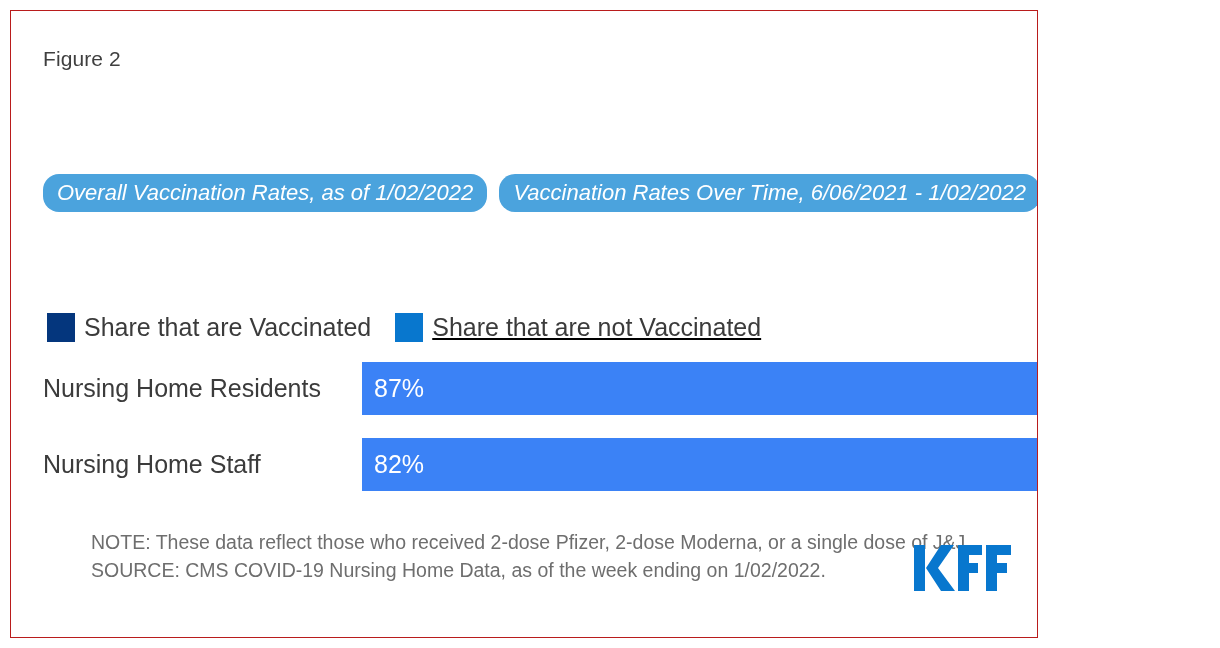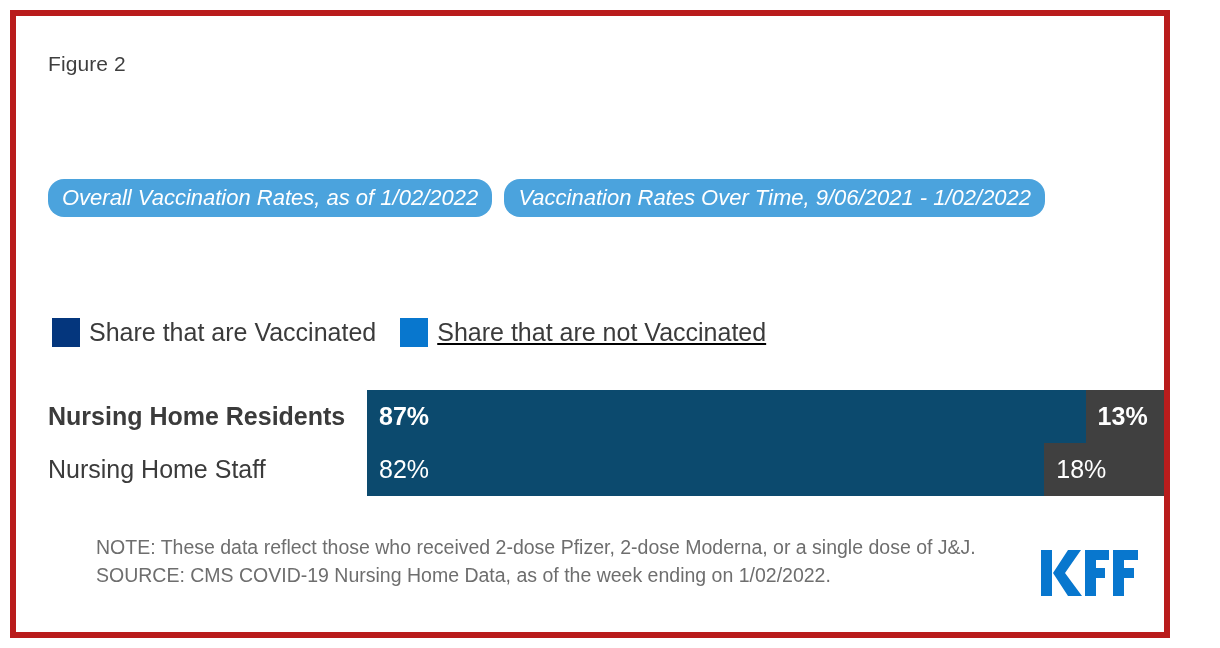--- a/index.html
+++ b/index.html
@@ -10,23 +10,23 @@
     width: 1220px;
     height: 648px;
     font-family: "Liberation Sans", sans-serif;
     -webkit-font-smoothing: antialiased;
   }
 
   #figure-card {
     position: absolute;
     left: 10px;
     top: 10px;
-    width: 1160px;
+    width: 1028px;
     height: 628px;
-    border: 6px solid #b91c1c;
+    border: 1px solid #b91c1c;
     background: #ffffff;
     overflow: hidden;
   }
 
   
   #figure-label {
     position: absolute;
     left: 32px;
     top: 36px;
     font-size: 21px;
@@ -96,21 +96,21 @@
   #plot { position: absolute; left: 0; top: 0; width: 100%; height: 100%; }
 
   .bar-row {
     position: absolute;
     left: 32px;
     width: 1145px;
     height: 53px;
     display: flex;
     align-items: center;
   }
-  #bar-row-0 { top: 374px; font-weight: bold; }
+  #bar-row-0 { top: 351px; }
   #bar-row-1 { top: 427px; }
 
   .cat-label {
     width: 319px;
     flex: none;
     font-size: 25px;
     color: #3b3b3b;
     white-space: nowrap;
   }
 
@@ -121,21 +121,21 @@
     display: flex;
     overflow: hidden;
   }
 
   .seg {
     height: 53px;
     display: flex;
     align-items: center;
     position: relative;
   }
-  .seg-vax  { background: #0c4a6e; }
+  .seg-vax  { background: #3b82f6; }
   .seg-nvax { background: #404040; }
 
   .seg-value {
     color: #ffffff;
     font-size: 25px;
     padding-left: 12px;
     white-space: nowrap;
   }
 
   
@@ -161,21 +161,21 @@
 </style>
 </head>
 <body>
 
 <div id="figure-card">
 
   <div id="figure-label">Figure 2</div>
 
 
   <div id="tab-bar">
-    <span class="tab">Overall Vaccination Rates, as of 1/02/2022</span><span id="tab-gap">&nbsp;&nbsp;</span><span class="tab">Vaccination Rates Over Time, 9/06/2021 - 1/02/2022</span>
+    <span class="tab">Overall Vaccination Rates, as of 1/02/2022</span><span id="tab-gap">&nbsp;&nbsp;</span><span class="tab">Vaccination Rates Over Time, 6/06/2021 - 1/02/2022</span>
   </div>
 
   <div id="legend">
     <div class="legend-item">
       <span class="legend-swatch" style="background:#04367d"></span>
       <span class="legend-label">Share that are Vaccinated</span>
     </div>
     <div class="legend-item">
       <span class="legend-swatch" style="background:#0877ce"></span>
       <span class="legend-label">Share that are not Vaccinated</span>

